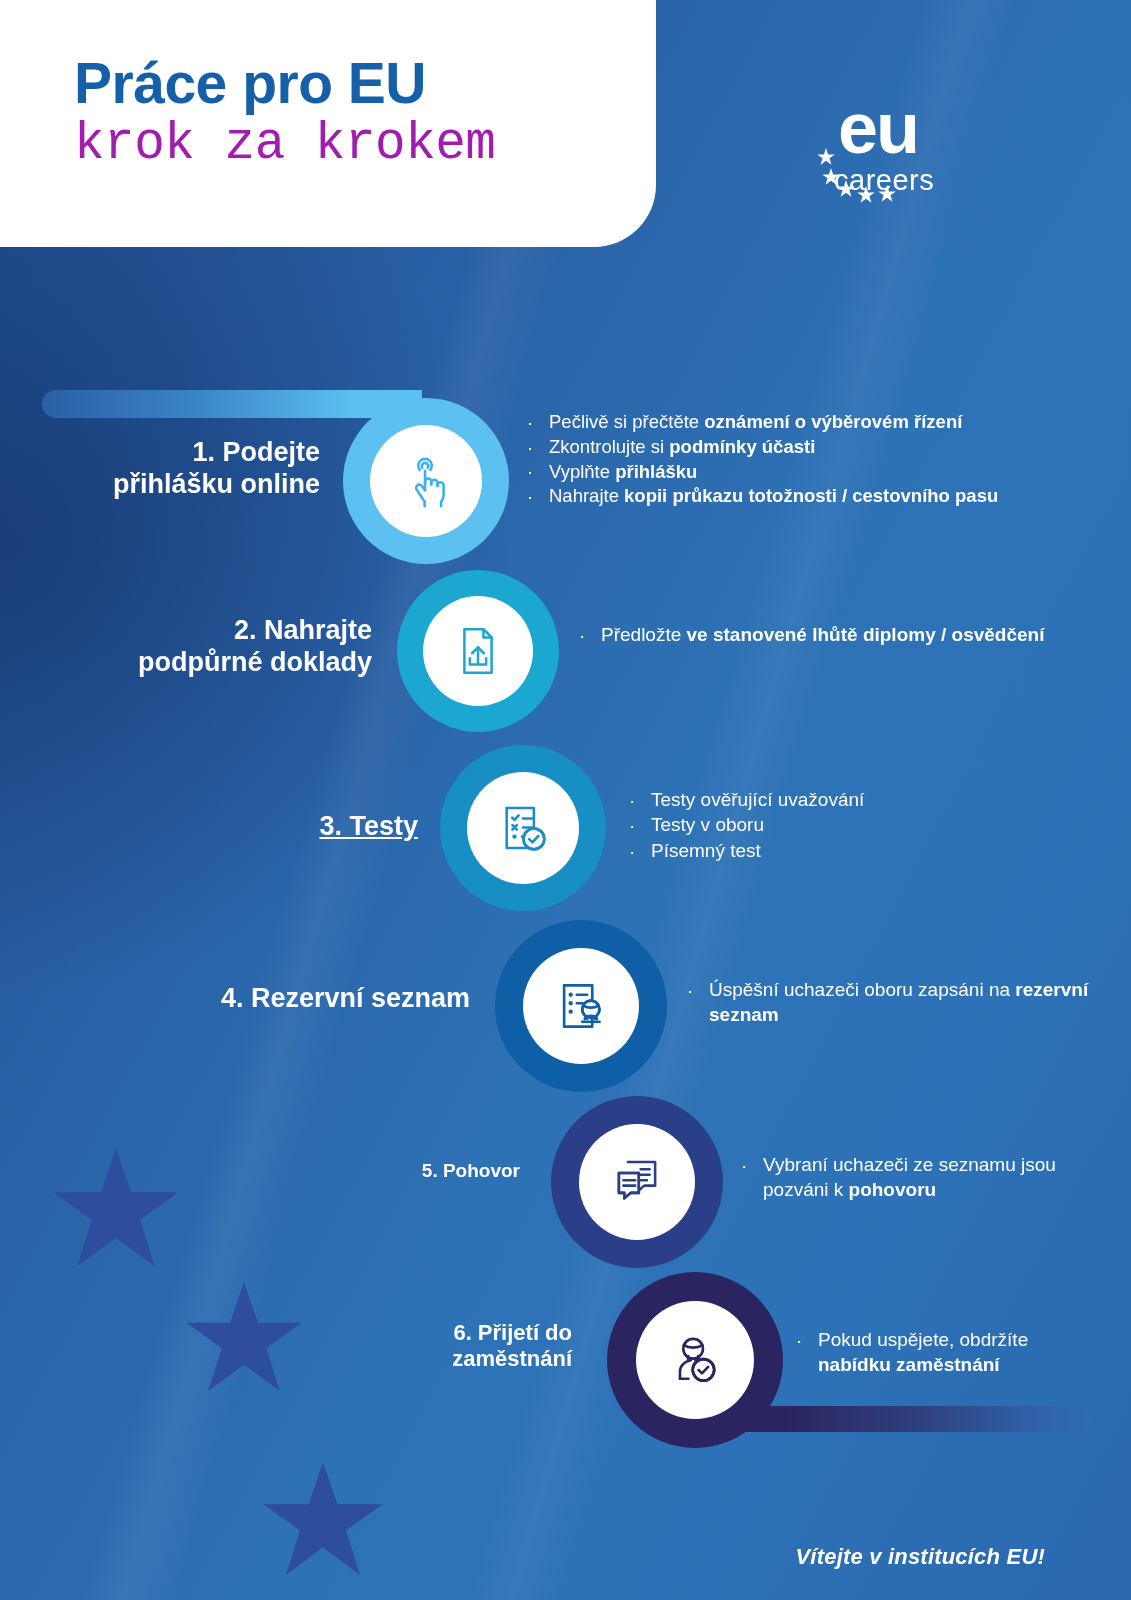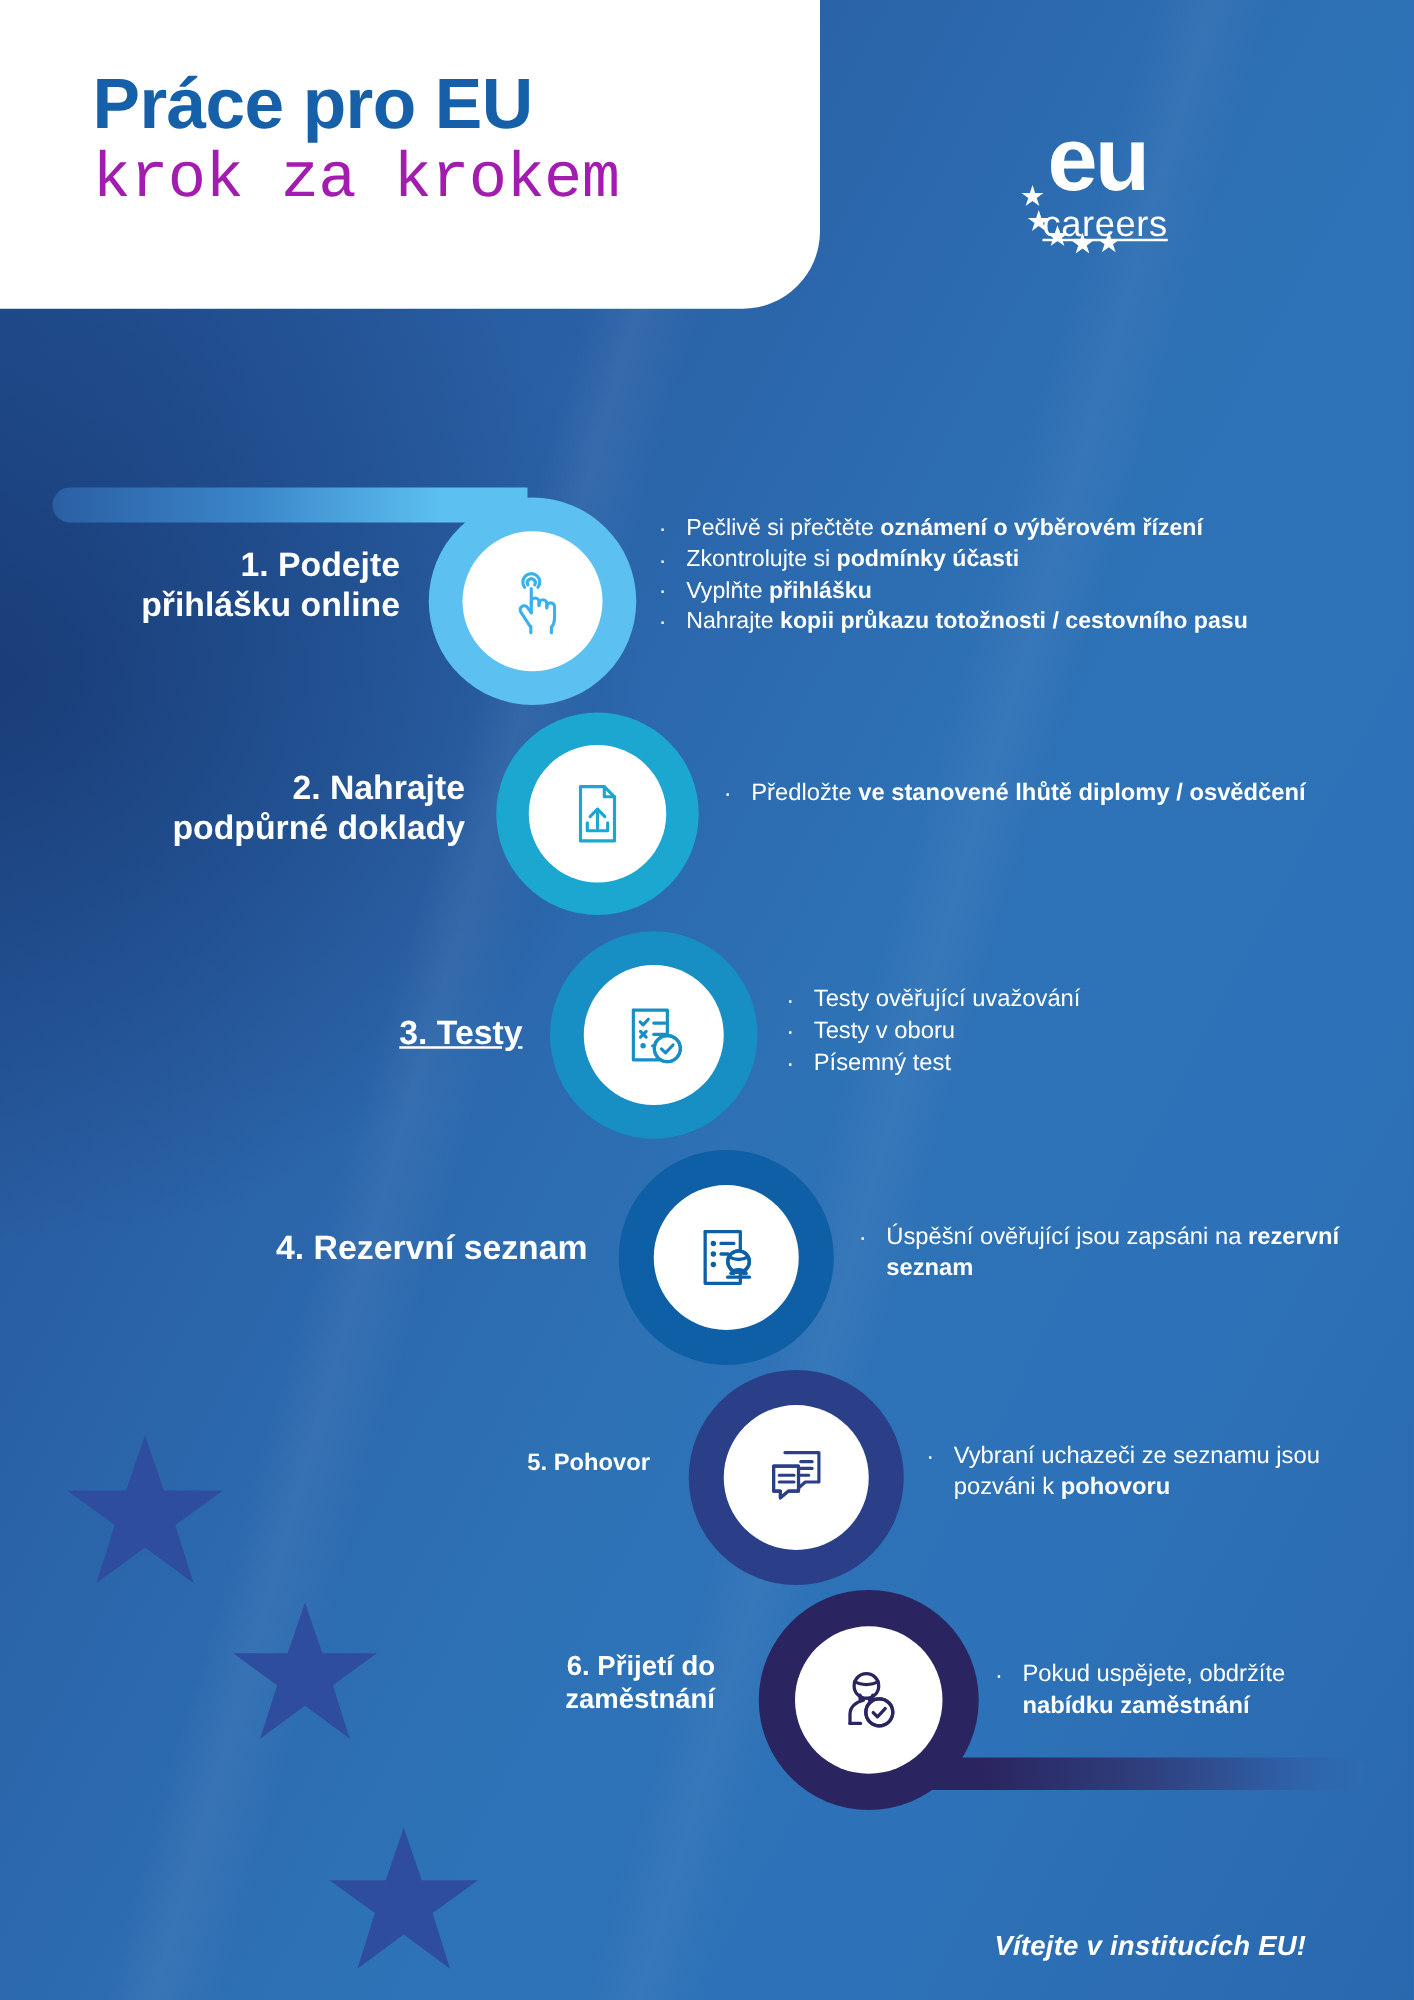--- a/index.html
+++ b/index.html
@@ -35,21 +35,21 @@
   .header{position:absolute;left:0;top:0;width:656px;height:247px;background:#FFFFFF;
           border-bottom-right-radius:62px;}
   .title{position:absolute;left:74px;top:52px;}
   .title .l1{font-size:57px;font-weight:bold;color:#1560A8;letter-spacing:-0.5px;line-height:1.12;}
   .title .l2{font-size:51px;font-weight:normal;color:#a21caf;letter-spacing:-0.5px;line-height:1.12;font-family:Liberation Mono, monospace;}
 
   
   .logo{position:absolute;left:812px;top:96px;width:180px;height:118px;}
   .logo-eu{position:absolute;left:26px;top:-4px;font-size:72px;font-weight:bold;color:#fff;
            letter-spacing:-2px;line-height:1;}
-  .logo-careers{position:absolute;left:22px;top:68px;font-size:29px;color:#fff;letter-spacing:0.5px;text-decoration:underline;}
+  .logo-careers{position:absolute;left:22px;top:68px;font-size:29px;color:#fff;letter-spacing:0.5px;}
   .logo svg{position:absolute;left:0;top:0;}
 
   
   .leadbar{position:absolute;left:42px;top:390px;width:380px;height:28px;
       background:linear-gradient(90deg,#2B5FA4 0%,#3B86C9 42%,#5CC0F0 82%,#5CC0F0 100%);
       border-top-left-radius:14px;border-bottom-left-radius:14px;}
 
   
   .tailbar{position:absolute;left:700px;top:1406px;width:392px;height:26px;
       background:linear-gradient(90deg,#2A2560 0%,#2A2560 22%,#2F3F7D 55%,#2F62A9 86%,#2E6CB2 100%);
@@ -229,21 +229,21 @@
             <path d="M33.2 48.8h18.6"></path>
           </g>
         </svg>
       </div>
     </div>
     <div class="step-label" style="left:0px;top:982px;width:470px;font-size:27px;">
       <div>4. Rezervní seznam</div>
     </div>
     <div class="step-bullets" style="left:681px;top:977px;width:420px;font-size:19px;">
       <ul class="blist">
-        <li><span class="dot">·</span><span>Úspěšní ověřující jsou zapsáni na </span><b>rezervní seznam</b></li>
+        <li><span class="dot">·</span><span>Úspěšní uchazeči oboru zapsáni na </span><b>rezervní seznam</b></li>
       </ul>
     </div>
   </div>
 
   <div class="step">
     <div class="ring" style="left:551px;top:1096px;width:172px;height:172px;background:#2A3F87;">
       <div class="inner" style="width:116px;height:116px;">
         <svg width="58" height="58" viewBox="0 0 64 64">
           <g fill="none" stroke="#2A3F87" stroke-width="2.8" stroke-linecap="round" stroke-linejoin="round">
             <path d="M22 10h30v26H40l-8 7v-7h-2"></path>

